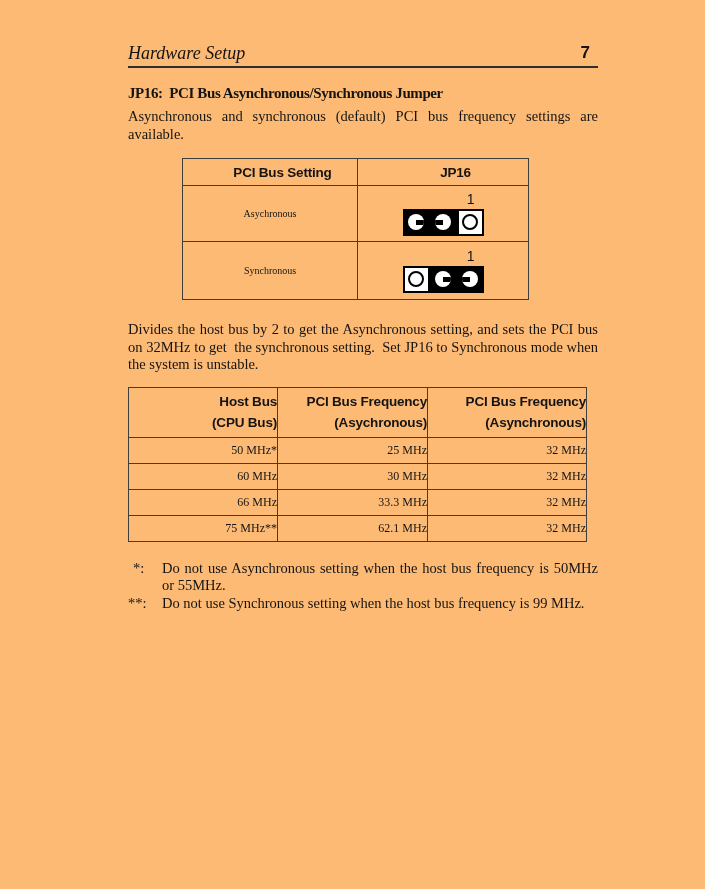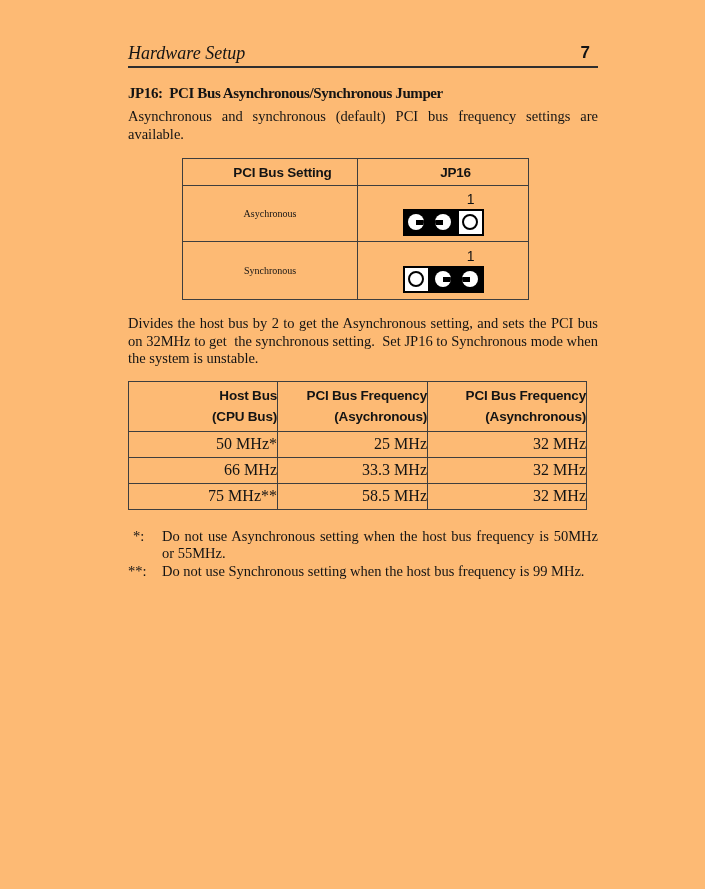--- a/index.html
+++ b/index.html
@@ -50,21 +50,21 @@
     letter-spacing: -0.4px;
     line-height: 18px;
     white-space: pre-wrap;
   }
   .body-text {
     font-size: 14.5px;
     line-height: 17.5px;
     text-align: justify;
   }
   .intro-text { margin-top: 6px; }
-  .mid-text { margin-top: 15px; }
+  .mid-text { margin-top: 21px; }
 
   
   table { border-collapse: collapse; }
   .jumper-table {
     margin-top: 15px;
     margin-left: 54px;
     table-layout: fixed;
     width: 346px;
   }
   .jumper-table th, .jumper-table td {
@@ -137,21 +137,21 @@
     font-family: "Liberation Sans", sans-serif;
     font-weight: bold;
     font-size: 13.5px;
     letter-spacing: -0.2px;
     height: 49px;
   }
   .freq-table th .hline { line-height: 21px; }
   .freq-table .col-a { width: 149px; }
   .freq-table .col-b { width: 150px; }
   .freq-table .col-c { width: 159px; }
-  .freq-table td { font-size: 16px; height: 25px; }
+  .freq-table td { font-size: 12px; height: 25px; }
 
   
   .footnotes { margin-top: 18px; }
   .footnote {
     display: grid;
     grid-template-columns: 34px 1fr;
     font-size: 14.5px;
     line-height: 17.5px;
   }
   .footnote .marker { white-space: nowrap; }
@@ -246,27 +246,32 @@
           <div class="hline">PCI Bus Frequency</div>
           <div class="hline">(Asynchronous)</div>
         </th>
       </tr>
       <tr>
         <td>50 MHz*</td>
         <td>25 MHz</td>
         <td>32 MHz</td>
       </tr>
       <tr>
+        <td>60 MHz</td>
+        <td>30 MHz</td>
+        <td>32 MHz</td>
+      </tr>
+      <tr>
         <td>66 MHz</td>
         <td>33.3 MHz</td>
         <td>32 MHz</td>
       </tr>
       <tr>
         <td>75 MHz**</td>
-        <td>58.5 MHz</td>
+        <td>62.1 MHz</td>
         <td>32 MHz</td>
       </tr>
     </tbody>
       </table>
 
     <div class="footnotes">
       <div class="footnote single-star">
         <span class="marker">*:</span>
         <span class="fn-text">Do not use Asynchronous setting when the host bus frequency is 50MHz or 55MHz.</span>
       </div>

